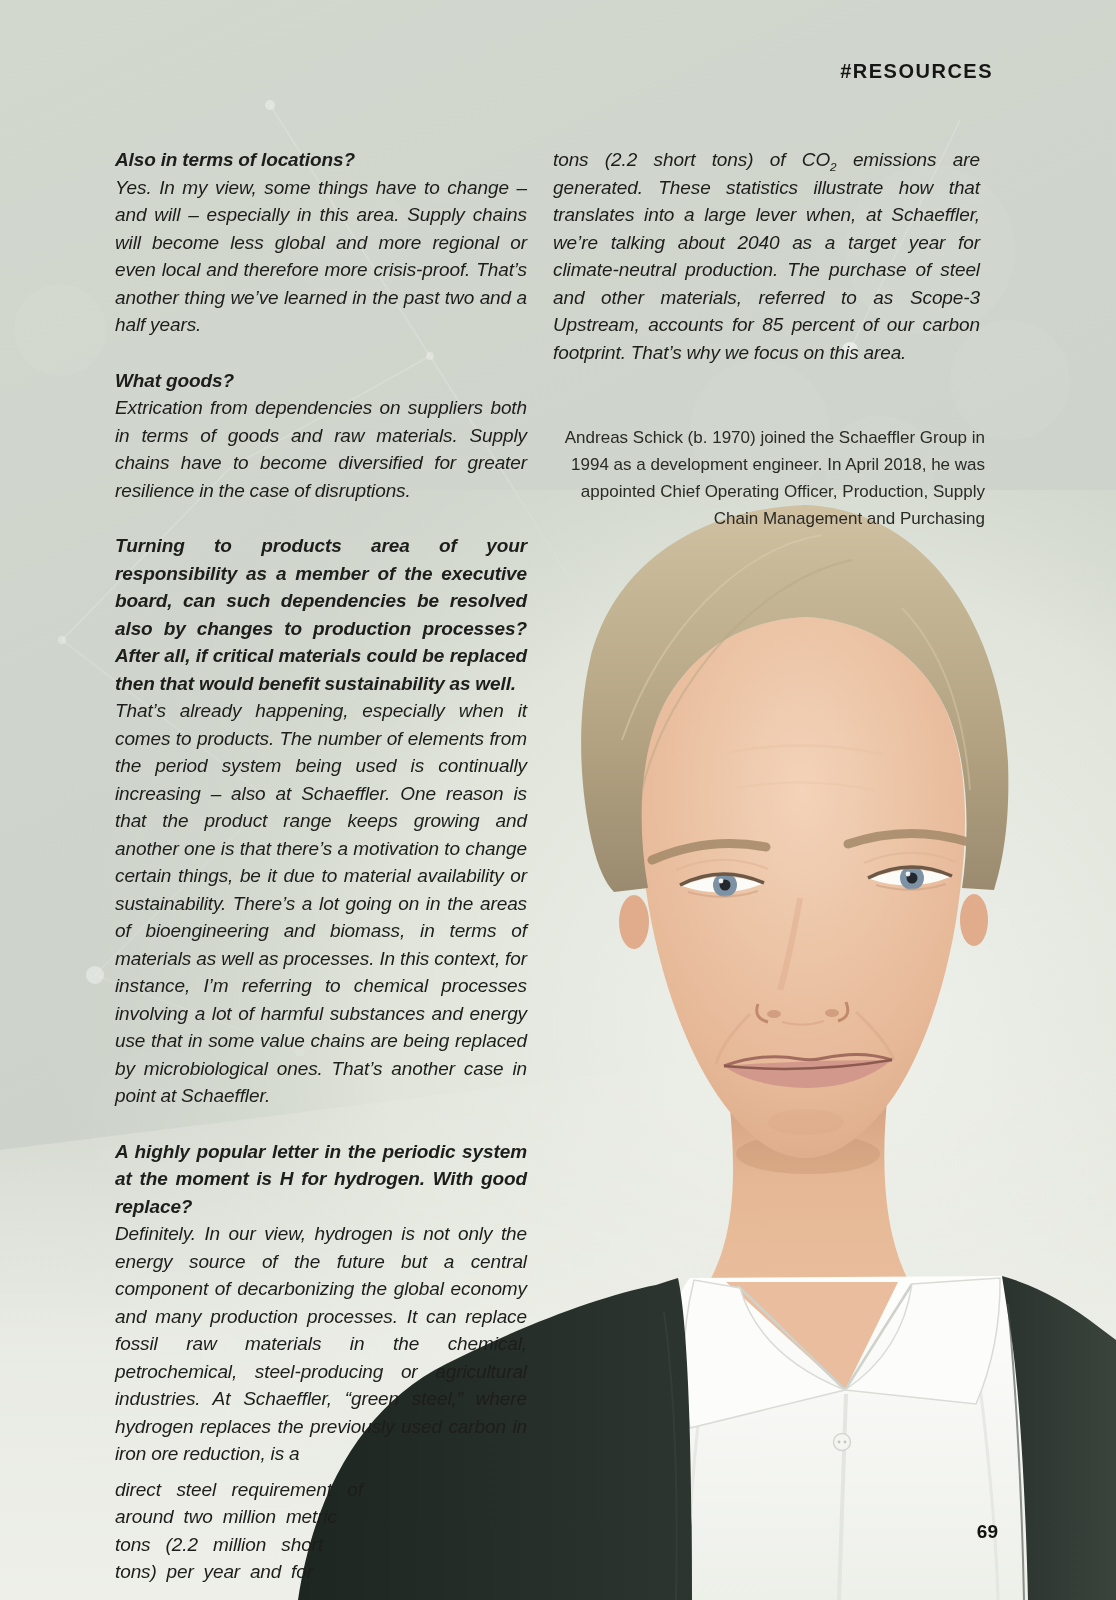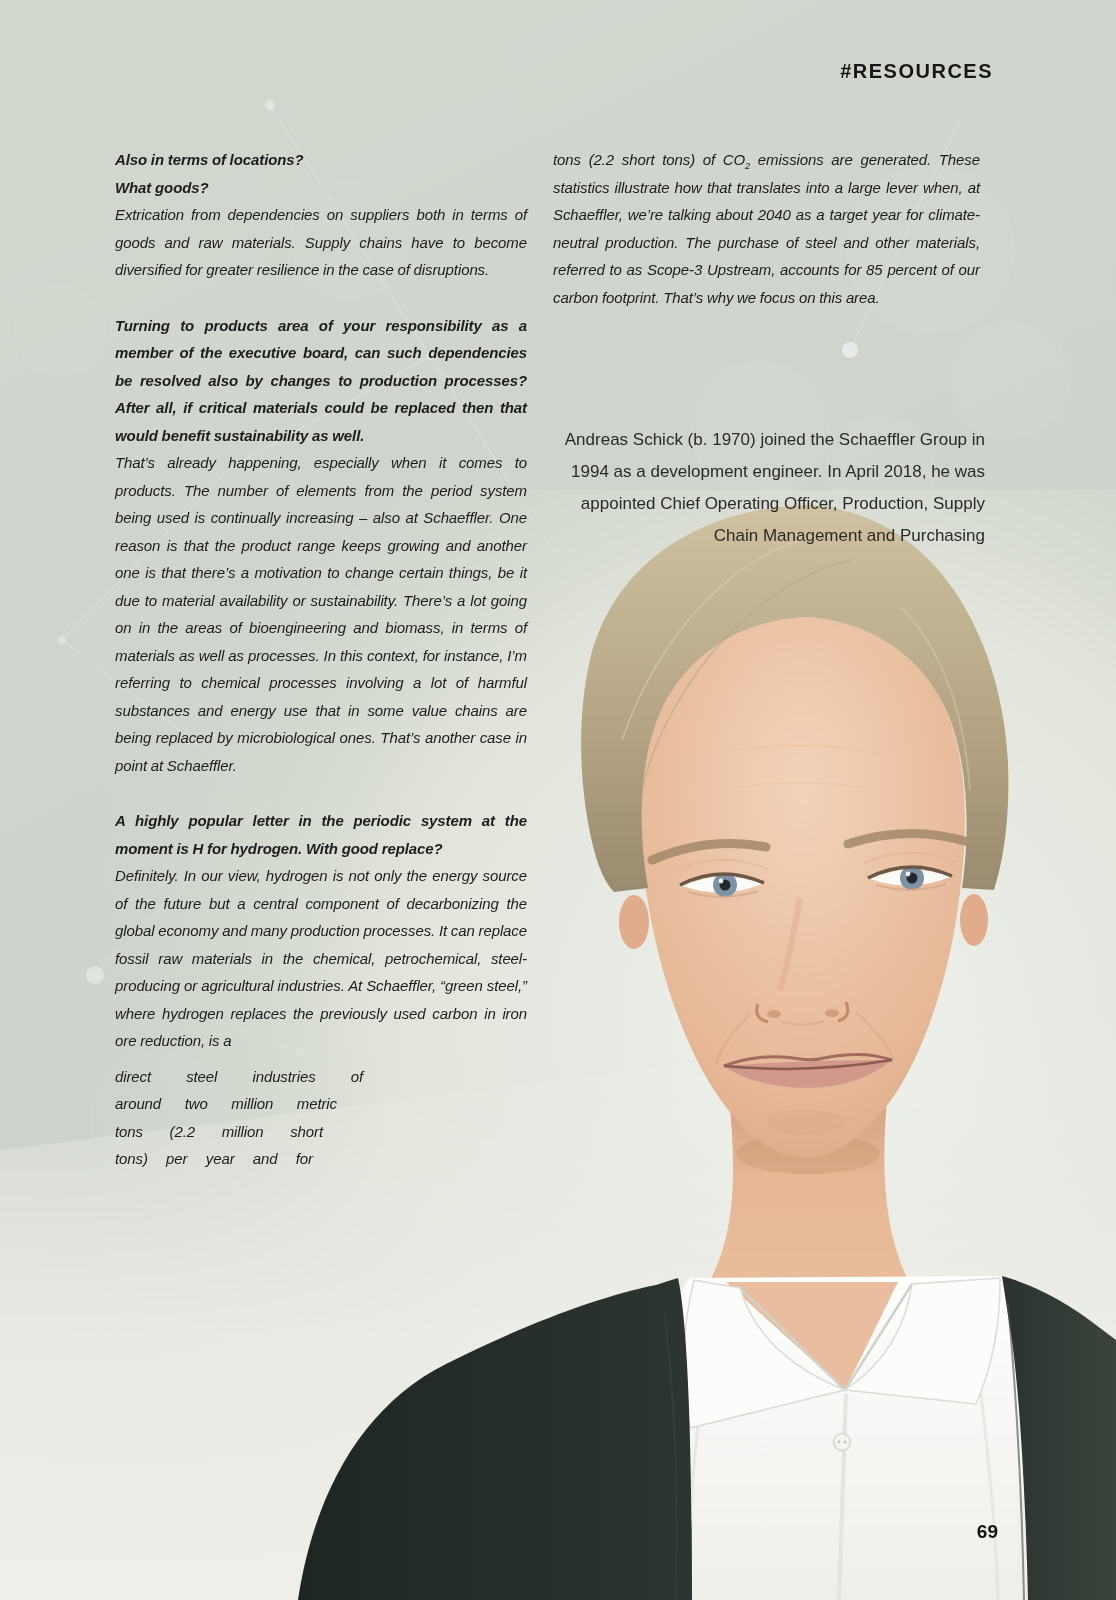--- a/index.html
+++ b/index.html
@@ -7,28 +7,28 @@
     position:relative;width:1116px;height:1600px;overflow:hidden;
     background:linear-gradient(155deg,#d3d8cf 0%,#cfd5cc 35%,#cbd1c8 75%,#ccd2c9 100%);
     font-family:"Liberation Sans","DejaVu Sans",sans-serif;color:#1d1d1b;
   }
   .bgpattern{position:absolute;left:0;top:0;z-index:0;}
   .photo{position:absolute;left:0;top:490px;width:1116px;height:1110px;z-index:1;}
   .tag{position:absolute;top:60px;right:123px;z-index:2;font-weight:bold;font-style:normal;
        font-size:20px;letter-spacing:1.5px;color:#161614;}
   .col-left{position:absolute;left:115px;top:146px;width:412px;z-index:2;}
   .col-right{position:absolute;left:553px;top:146px;width:427px;z-index:2;}
-  .q,.a,.wl{font-size:15px;line-height:27.5px;font-style:italic;margin:0;
+  .q,.a,.wl{font-size:19px;line-height:27.5px;font-style:italic;margin:0;
             text-align:justify;letter-spacing:-0.1px;word-spacing:-0.3px;}
   .q{font-weight:bold;}
   .a{margin-bottom:28px;}
   .a.last{margin-bottom:8px;}
   .wl{text-align-last:justify;}
   .caption{position:absolute;right:131px;top:407px;width:430px;z-index:2;
-           font-size:17px;line-height:32px;text-align:right;color:#2a2a27;font-style:normal;}
+           font-size:17px;line-height:27px;text-align:right;color:#2a2a27;font-style:normal;}
   .pagenum{position:absolute;right:118px;top:1521px;z-index:3;font-weight:bold;font-size:19px;color:#14140f;}
   sub{font-size:0.62em;line-height:0;}
 </style>
 </head>
 <body>
 
 <div class="page">
 
   <svg class="bgpattern" width="1116" height="1600" viewBox="0 0 1116 1600" aria-hidden="true">
     <g stroke="#ffffff" stroke-width="1.5" opacity="0.16">
@@ -187,34 +187,35 @@
       <path d="M 664,822 C 676,910 678,1012 676,1110" stroke="#3a423c" stroke-width="2" fill="none" opacity="0.6"></path>
       <path d="M 1008,814 C 1016,900 1022,1012 1024,1110" stroke="#454d47" stroke-width="2" fill="none" opacity="0.6"></path>
     </svg>
   </div>
 
   <div class="tag">#RESOURCES</div>
 
   <div class="col-left">
     <section>
       <p class="q">Also in terms of locations?</p>
+      <p class="a">Yes. In my view, some things have to change – and will – especially in this area. Supply chains will become less global and more regional or even local and therefore more crisis-proof. That’s another thing we’ve learned in the past two and a half years.</p>
     </section>
     <section>
       <p class="q">What goods?</p>
       <p class="a">Extrication from dependencies on suppliers both in terms of goods and raw materials. Supply chains have to become diversified for greater resilience in the case of disruptions.</p>
     </section>
     <section>
       <p class="q">Turning to products area of your responsibility as a member of the executive board, can such dependencies be resolved also by changes to production processes? After all, if critical materials could be replaced then that would benefit sustainability as well.</p>
       <p class="a">That’s already happening, especially when it comes to products. The number of elements from the period system being used is continually increasing – also at Schaeffler. One reason is that the product range keeps growing and another one is that there’s a motivation to change certain things, be it due to material availability or sustainability. There’s a lot going on in the areas of bioengineering and biomass, in terms of materials as well as processes. In this context, for instance, I’m referring to chemical processes involving a lot of harmful substances and energy use that in some value chains are being replaced by microbiological ones. That’s another case in point at Schaeffler.</p>
     </section>
     <section>
       <p class="q">A highly popular letter in the periodic system at the moment is H for hydrogen. With good replace?</p>
       <p class="a last">Definitely. In our view, hydrogen is not only the energy source of the future but a central component of decarbonizing the global economy and many production processes. It can replace fossil raw materials in the chemical, petrochemical, steel-producing or agricultural industries. At Schaeffler, “green steel,” where hydrogen replaces the previously used carbon in iron ore reduction, is a</p>
       <div>
-        <div class="wl" style="width:248px">direct steel industries of</div>
+        <div class="wl" style="width:248px">direct steel requirement of</div>
         <div class="wl" style="width:222px">around two million metric</div>
         <div class="wl" style="width:208px">tons (2.2 million short</div>
         <div class="wl" style="width:198px">tons) per year and for</div>
 
       </div>
     </section>
   </div>
 
   <div class="col-right">
     <p class="a"><span>tons (2.2 short tons) of CO</span><sub>2</sub><span> emissions are generated. These statistics illustrate how that translates into a large lever when, at Schaeffler, we’re talking about 2040 as a target year for climate-neutral production. The purchase of steel and other materials, referred to as Scope-3 Upstream, accounts for 85 percent of our carbon footprint. That’s why we focus on this area.</span></p>

